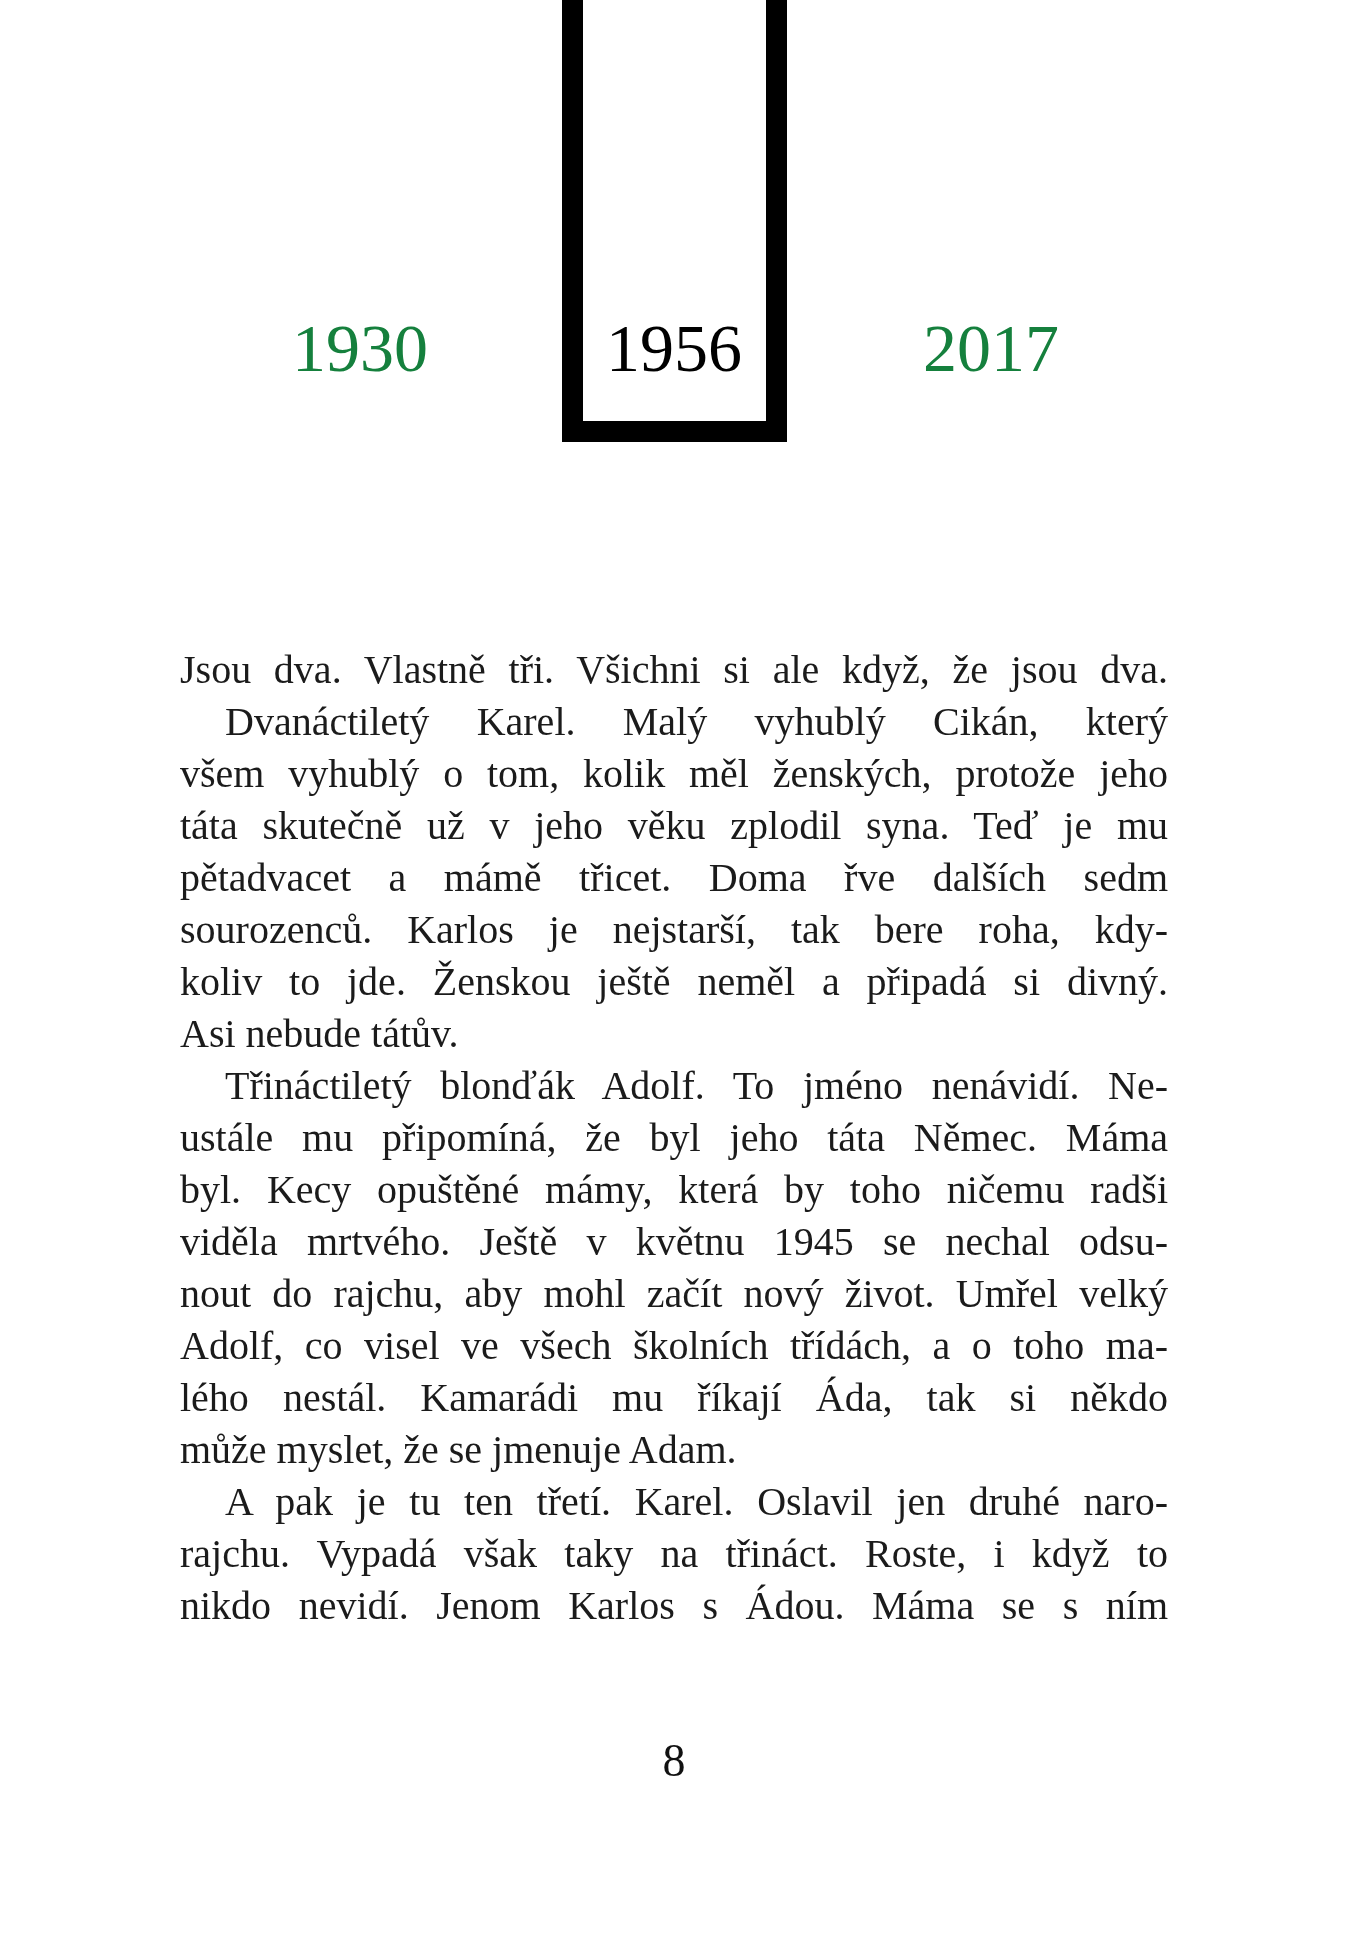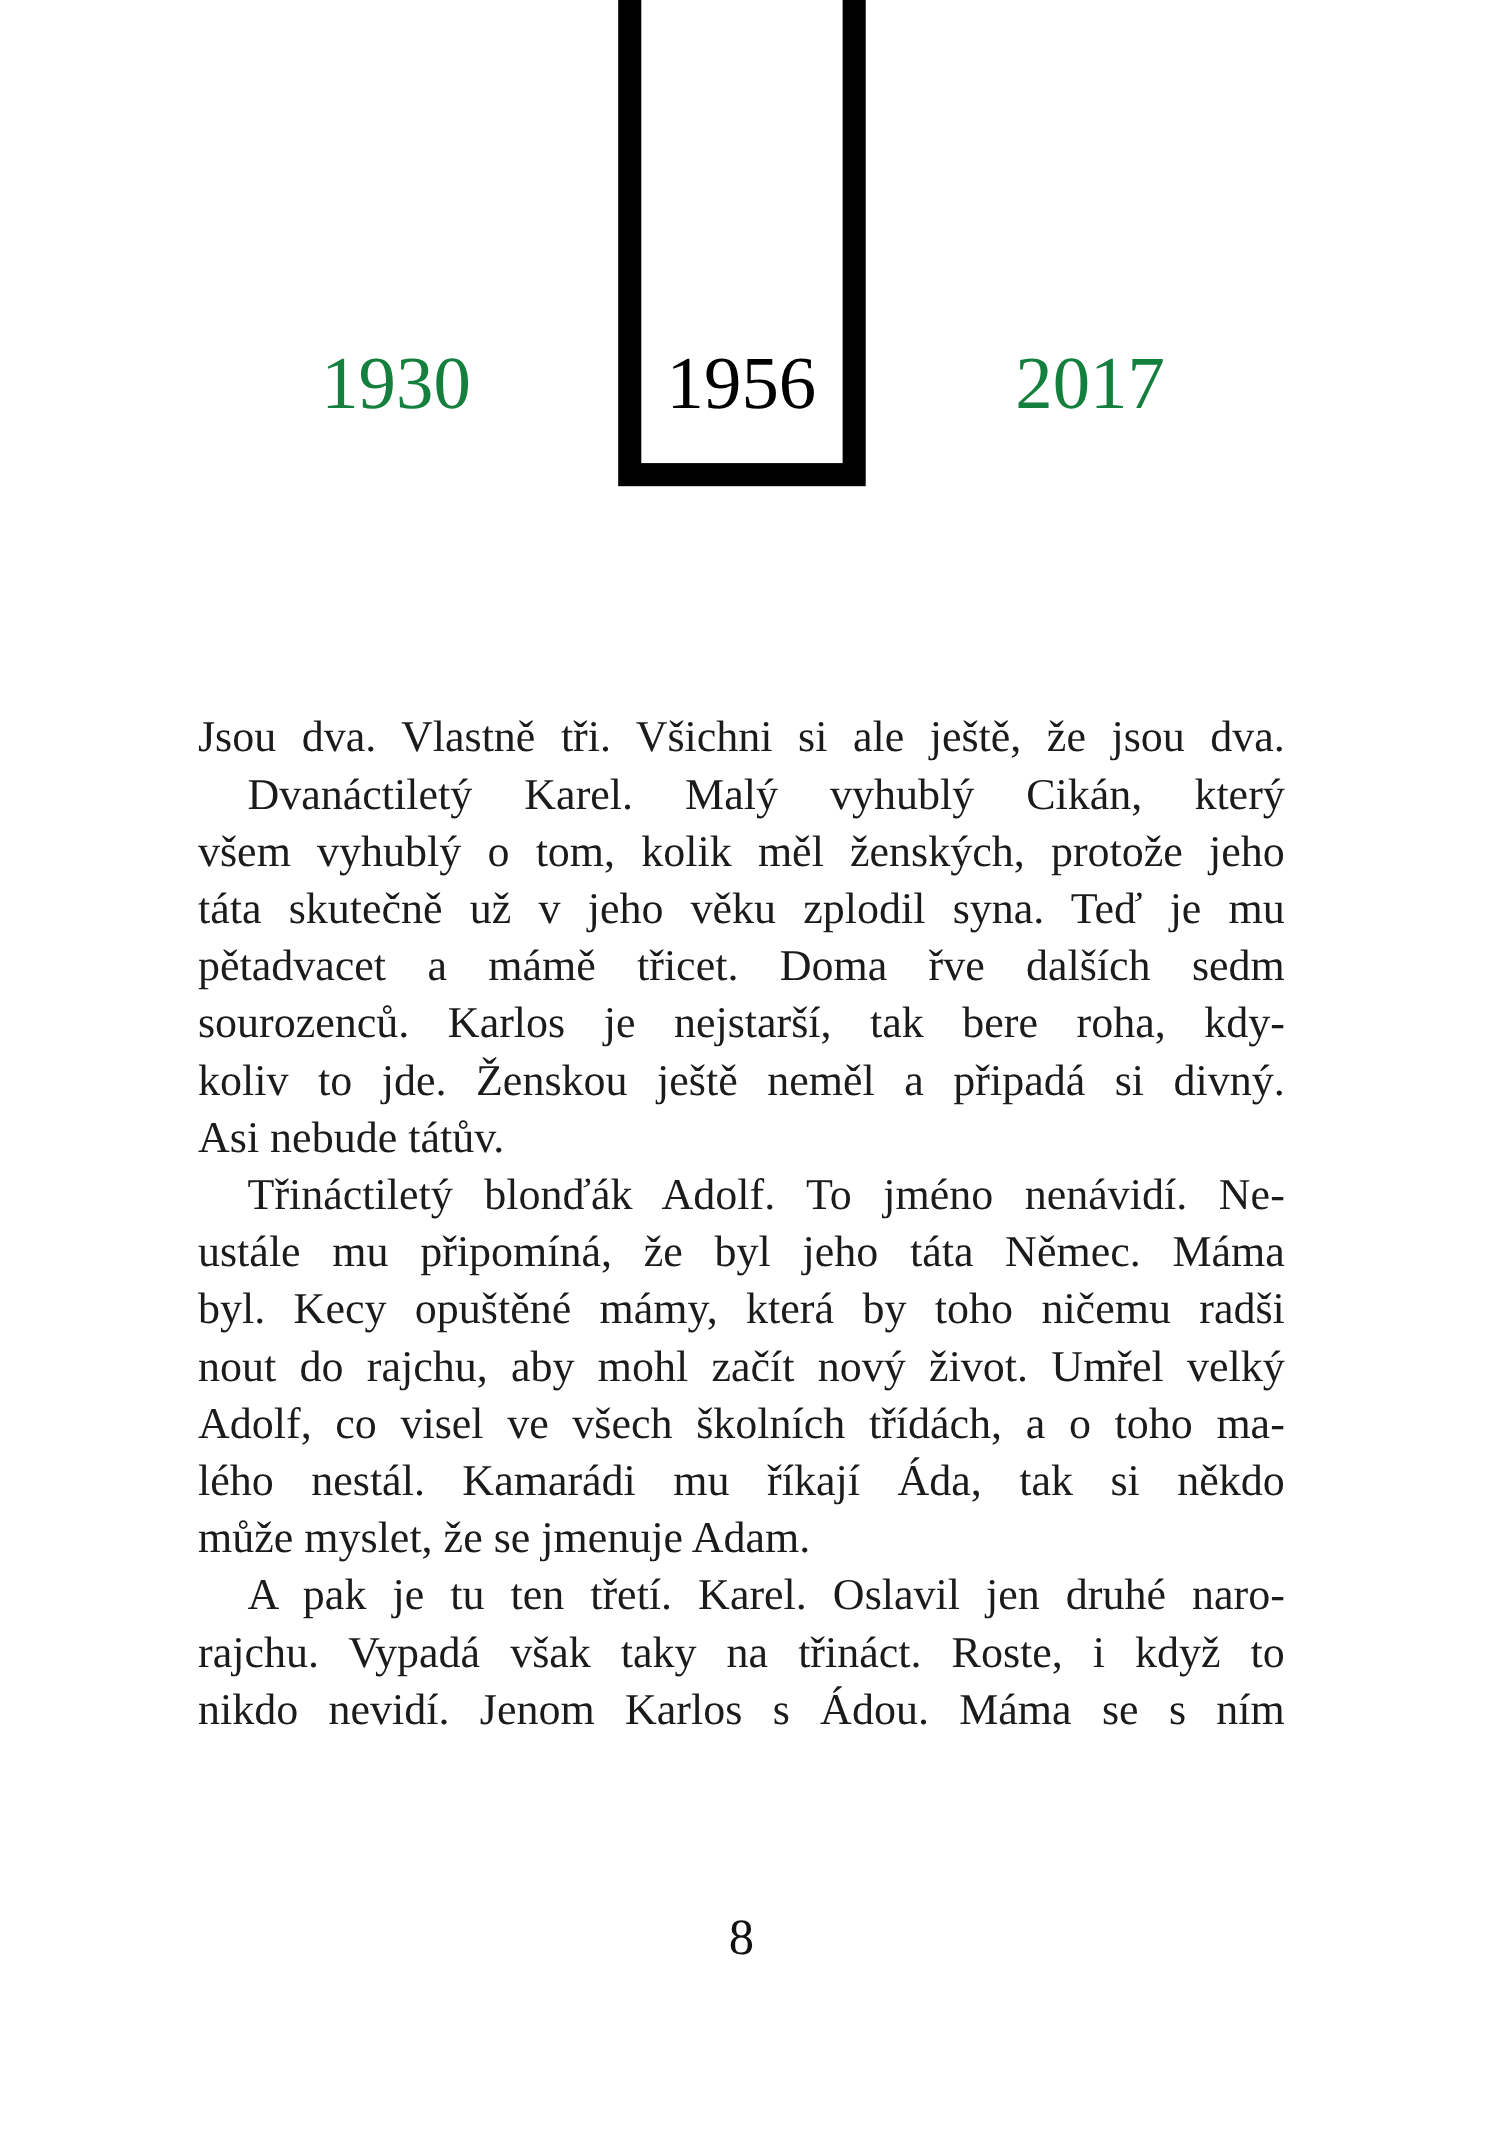--- a/index.html
+++ b/index.html
@@ -78,31 +78,32 @@
 <div class="page">
 
   <div>
     <div class="year-frame"></div>
     <div class="year muted year-left">1930</div>
     <div class="year current year-center">1956</div>
     <div class="year muted year-right">2017</div>
   </div>
 
   <div class="body-text">
-    <div class="ln j">Jsou dva. Vlastně tři. Všichni si ale ještě, že jsou dva.</div>
+    <div class="ln j">Jsou dva. Vlastně tři. Všichni si ale když, že jsou dva.</div>
     <div class="ln j ind">Dvanáctiletý Karel. Malý vyhublý Cikán, který</div>
     <div class="ln j">všem vyhublý o tom, kolik měl ženských, protože jeho</div>
     <div class="ln j">táta skutečně už v jeho věku zplodil syna. Teď je mu</div>
     <div class="ln j">pětadvacet a mámě třicet. Doma řve dalších sedm</div>
     <div class="ln j">sourozenců. Karlos je nejstarší, tak bere roha, kdy-</div>
     <div class="ln j">koliv to jde. Ženskou ještě neměl a připadá si divný.</div>
     <div class="ln">Asi nebude tátův.</div>
     <div class="ln j ind">Třináctiletý blonďák Adolf. To jméno nenávidí. Ne-</div>
     <div class="ln j">ustále mu připomíná, že byl jeho táta Němec. Máma</div>
     <div class="ln j">byl. Kecy opuštěné mámy, která by toho ničemu radši</div>
+    <div class="ln j">viděla mrtvého. Ještě v květnu 1945 se nechal odsu-</div>
     <div class="ln j">nout do rajchu, aby mohl začít nový život. Umřel velký</div>
     <div class="ln j">Adolf, co visel ve všech školních třídách, a o toho ma-</div>
     <div class="ln j">lého nestál. Kamarádi mu říkají Áda, tak si někdo</div>
     <div class="ln">může myslet, že se jmenuje Adam.</div>
     <div class="ln j ind">A pak je tu ten třetí. Karel. Oslavil jen druhé naro-</div>
     <div class="ln j">rajchu. Vypadá však taky na třináct. Roste, i když to</div>
     <div class="ln j">nikdo nevidí. Jenom Karlos s Ádou. Máma se s ním</div>
   </div>
 
   <div class="page-number">8</div>

